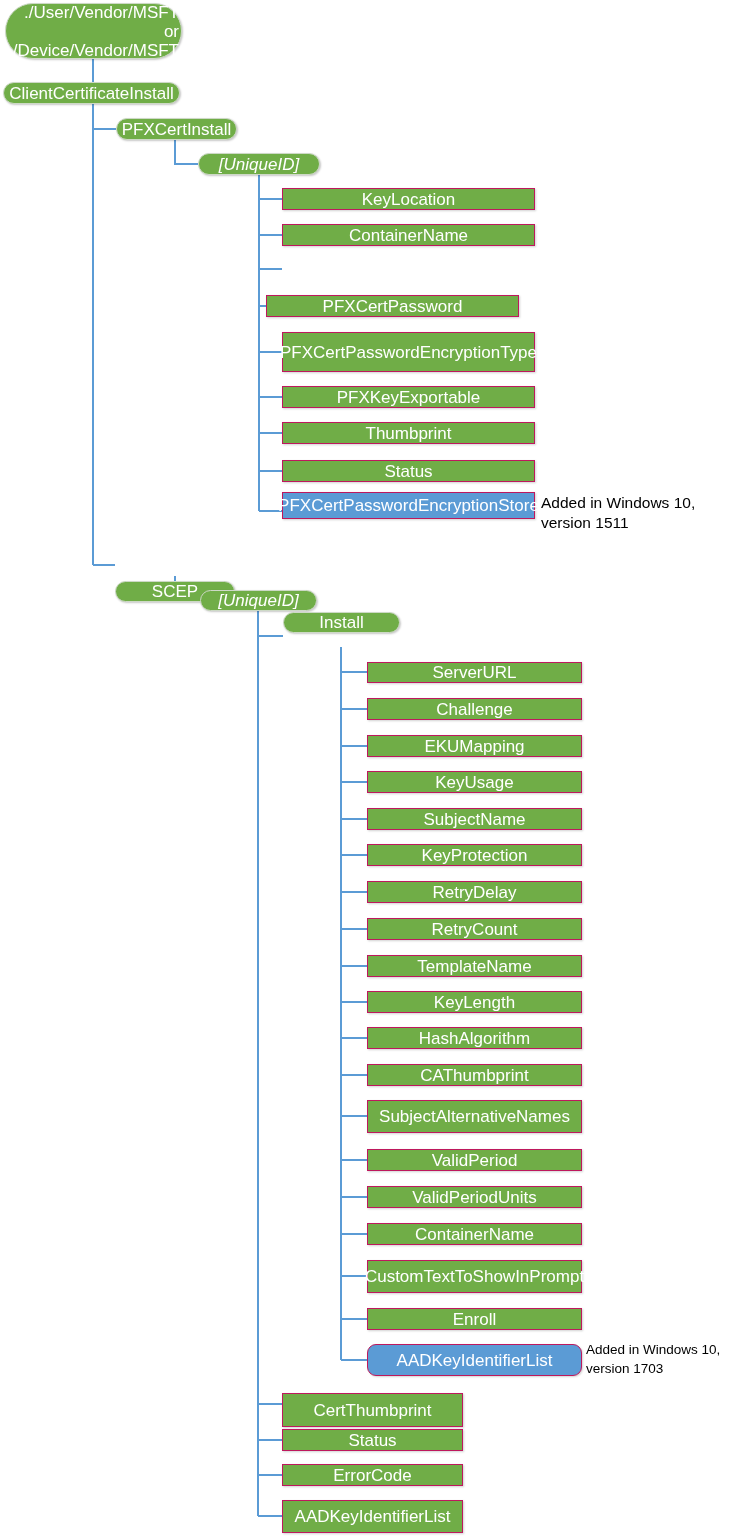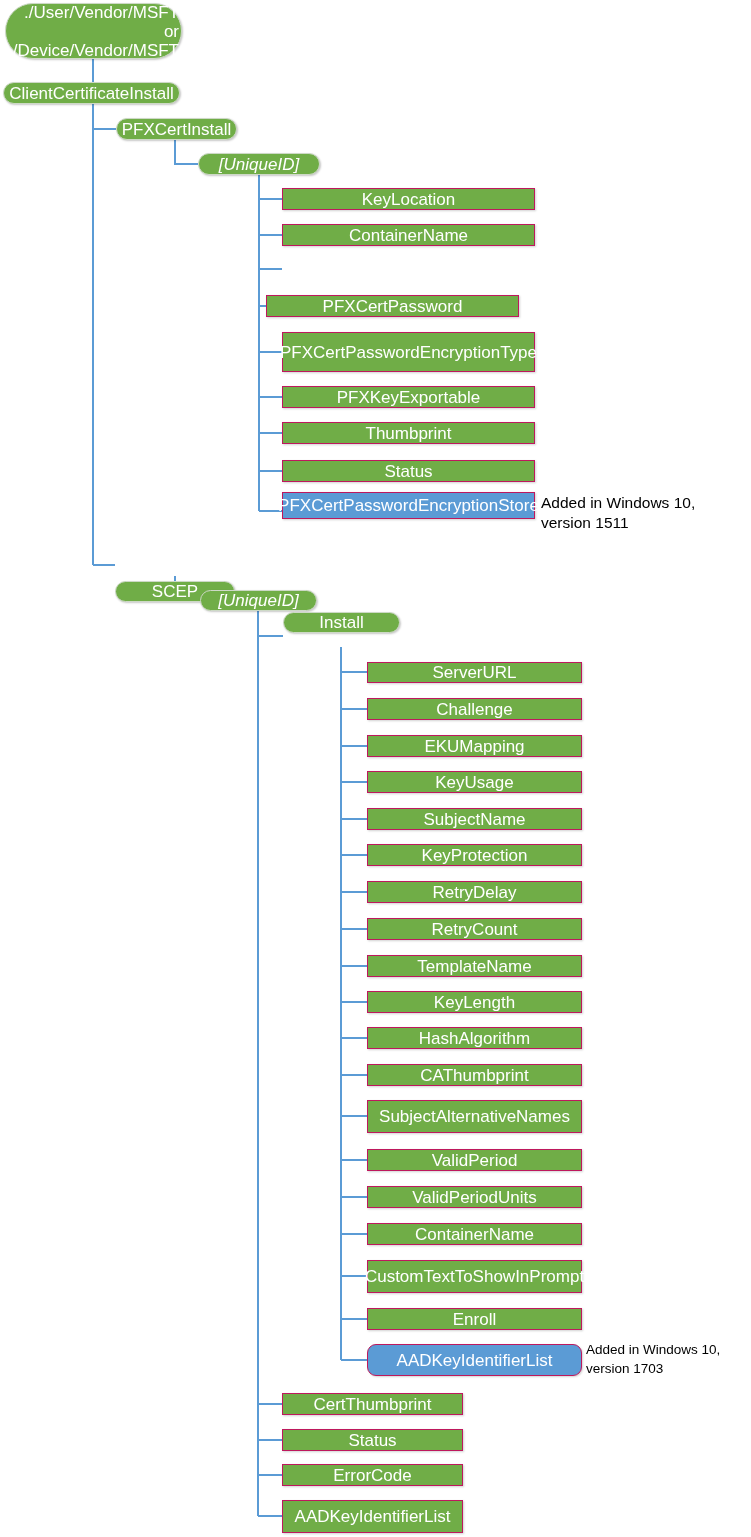--- a/index.html
+++ b/index.html
@@ -145,21 +145,21 @@
   <div class="node box" style="left:367px;top:1027px;width:215px;height:22px;">HashAlgorithm</div>
   <div class="node box" style="left:367px;top:1064px;width:215px;height:22px;">CAThumbprint</div>
   <div class="node box" style="left:367px;top:1100px;width:215px;height:33px;">SubjectAlternativeNames</div>
   <div class="node box" style="left:367px;top:1186px;width:215px;height:22px;">ValidPeriodUnits</div>
   <div class="node box" style="left:367px;top:1149px;width:215px;height:22px;">ValidPeriod</div>
   <div class="node box" style="left:367px;top:1223px;width:215px;height:22px;">ContainerName</div>
   <div class="node box" style="left:367px;top:1260px;width:215px;height:33px;">CustomTextToShowInPrompt</div>
   <div class="node box" style="left:367px;top:1308px;width:215px;height:22px;">Enroll</div>
   <div class="node box blue" style="left:367px;top:1344px;width:215px;height:32px;border-radius:9px;">AADKeyIdentifierList</div>
 
-  <div class="node box" style="left:282px;top:1393px;width:181px;height:22px;">CertThumbprint</div>
+  <div class="node box" style="left:282px;top:1393px;width:181px;height:34px;">CertThumbprint</div>
   <div class="node box" style="left:282px;top:1429px;width:181px;height:22px;">Status</div>
   <div class="node box" style="left:282px;top:1464px;width:181px;height:22px;">ErrorCode</div>
   <div class="node box" style="left:282px;top:1500px;width:181px;height:33px;">AADKeyIdentifierList</div>
 
   <div class="annotation ann1" style="left:541px;top:493px;width:210px;">Added in Windows 10,
 version 1511</div>
   <div class="annotation ann2" style="left:586px;top:1340px;width:166px;">Added in Windows 10,
 version 1703</div>
 
 </div>

